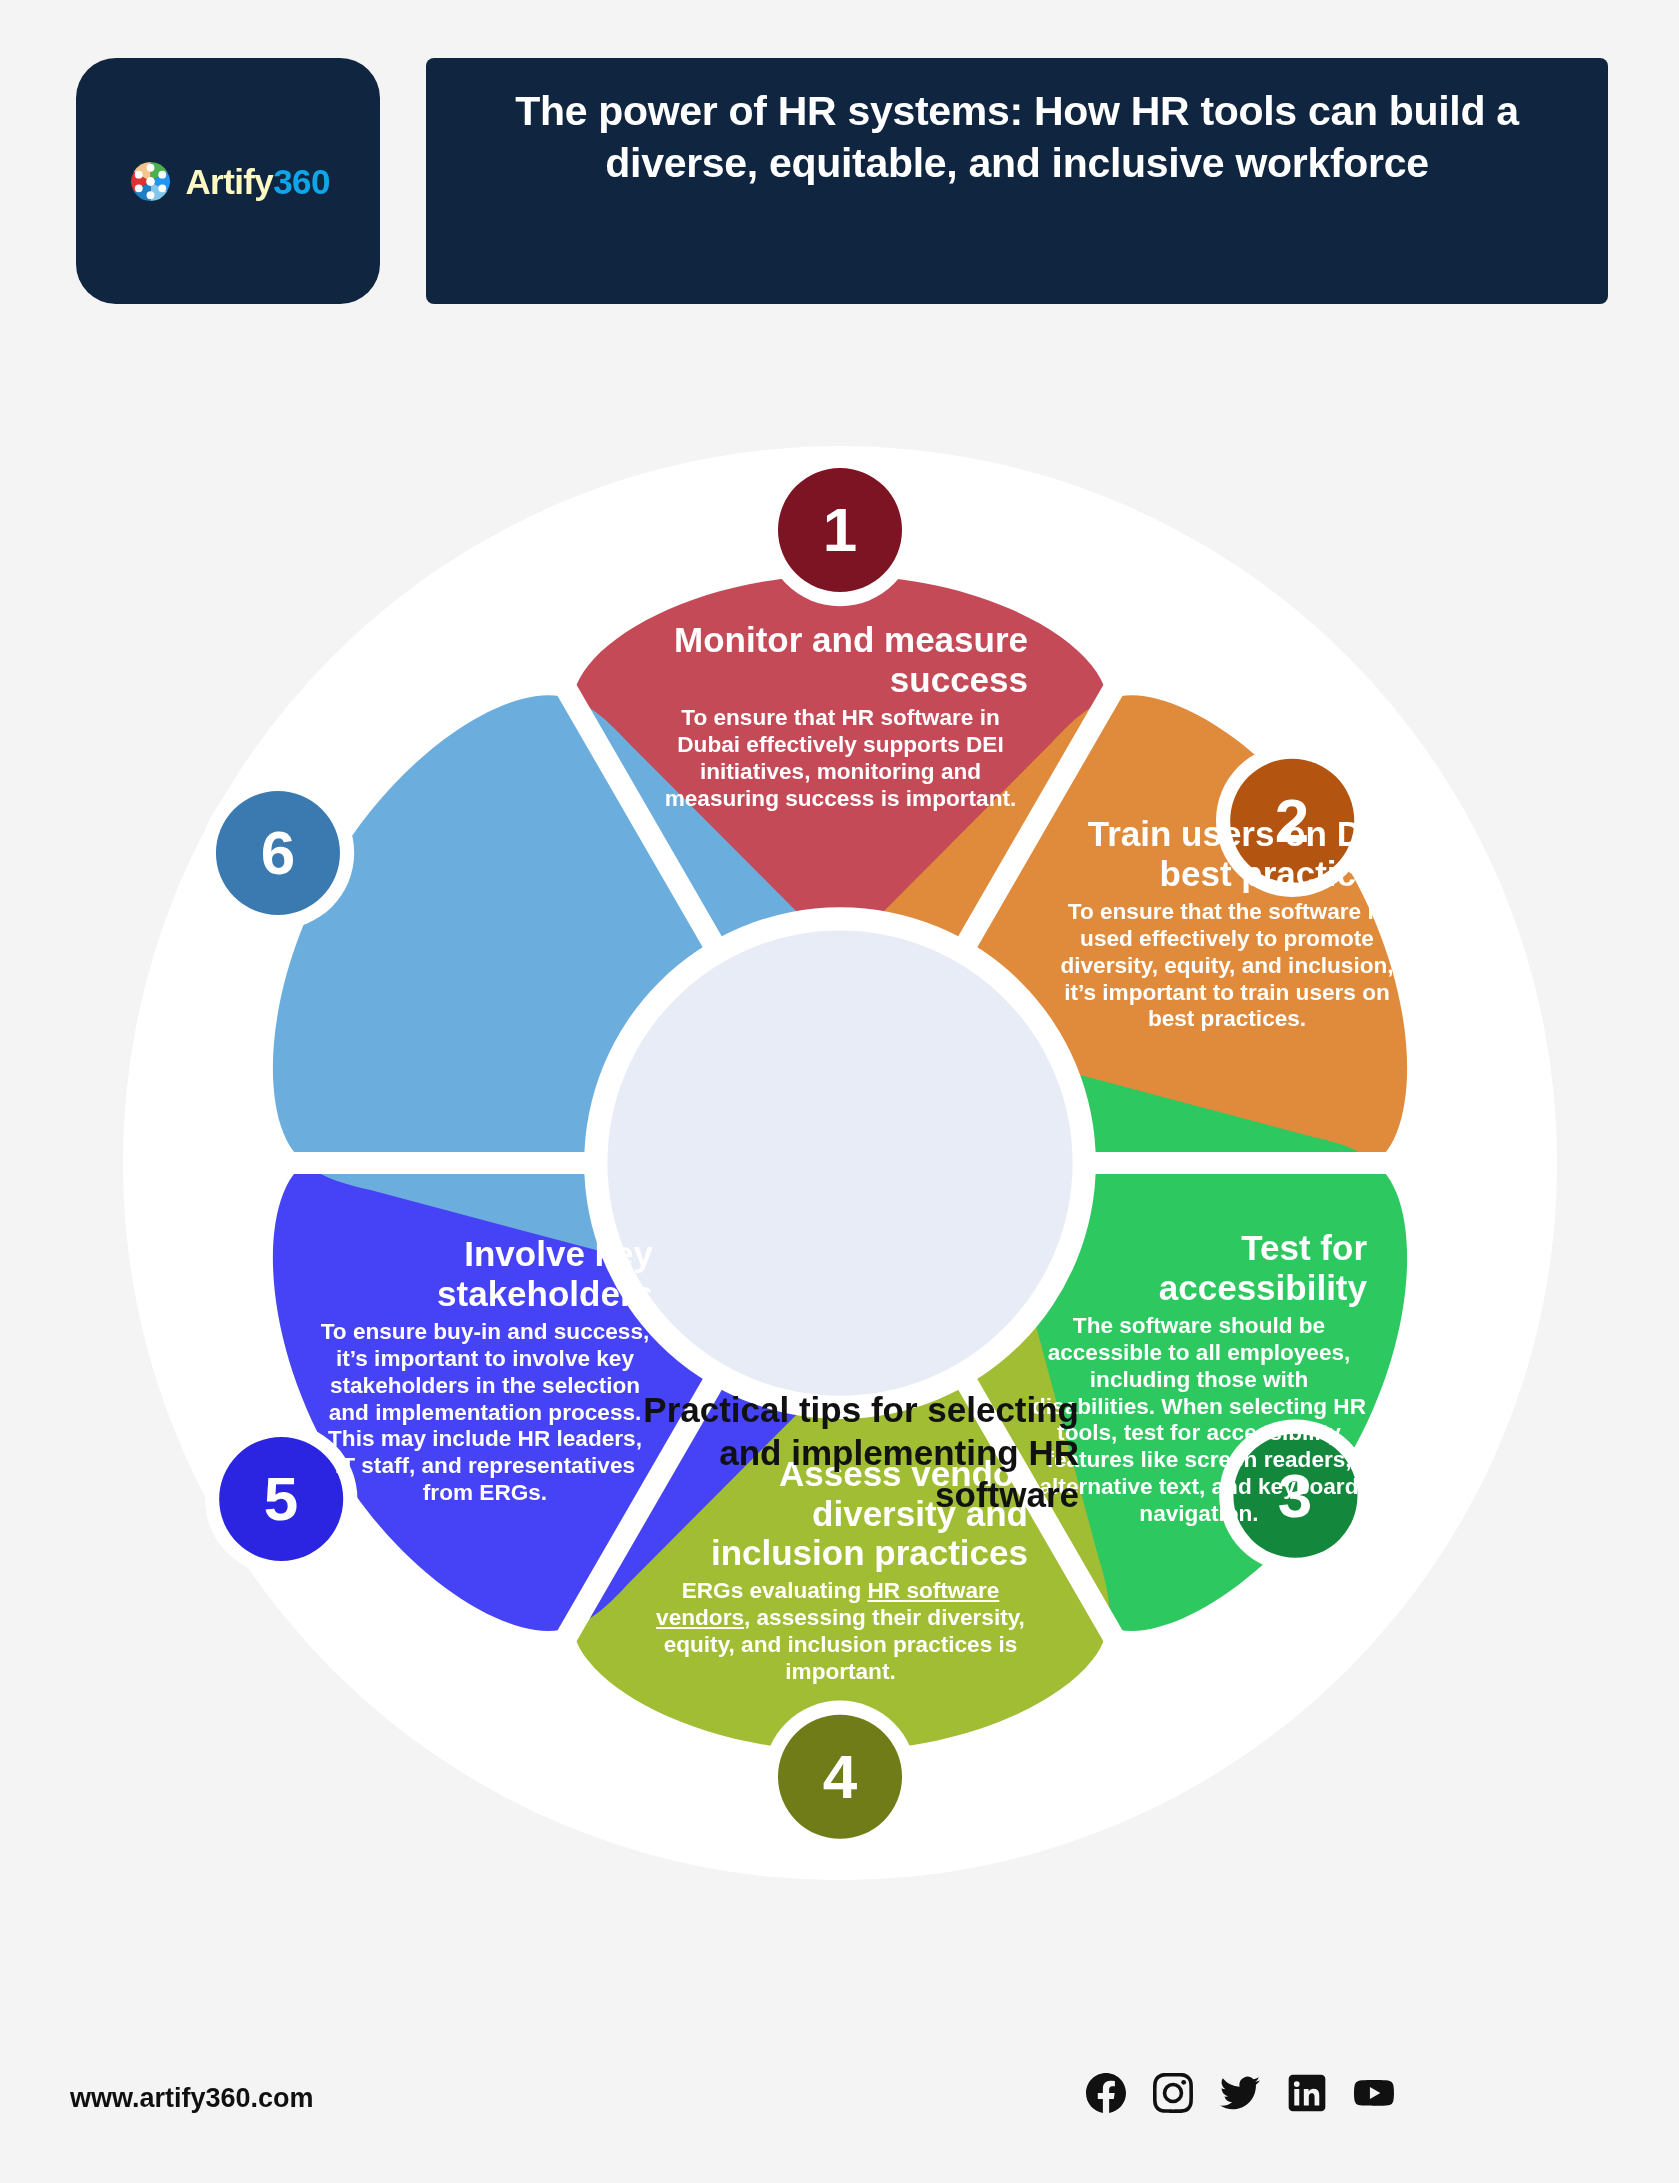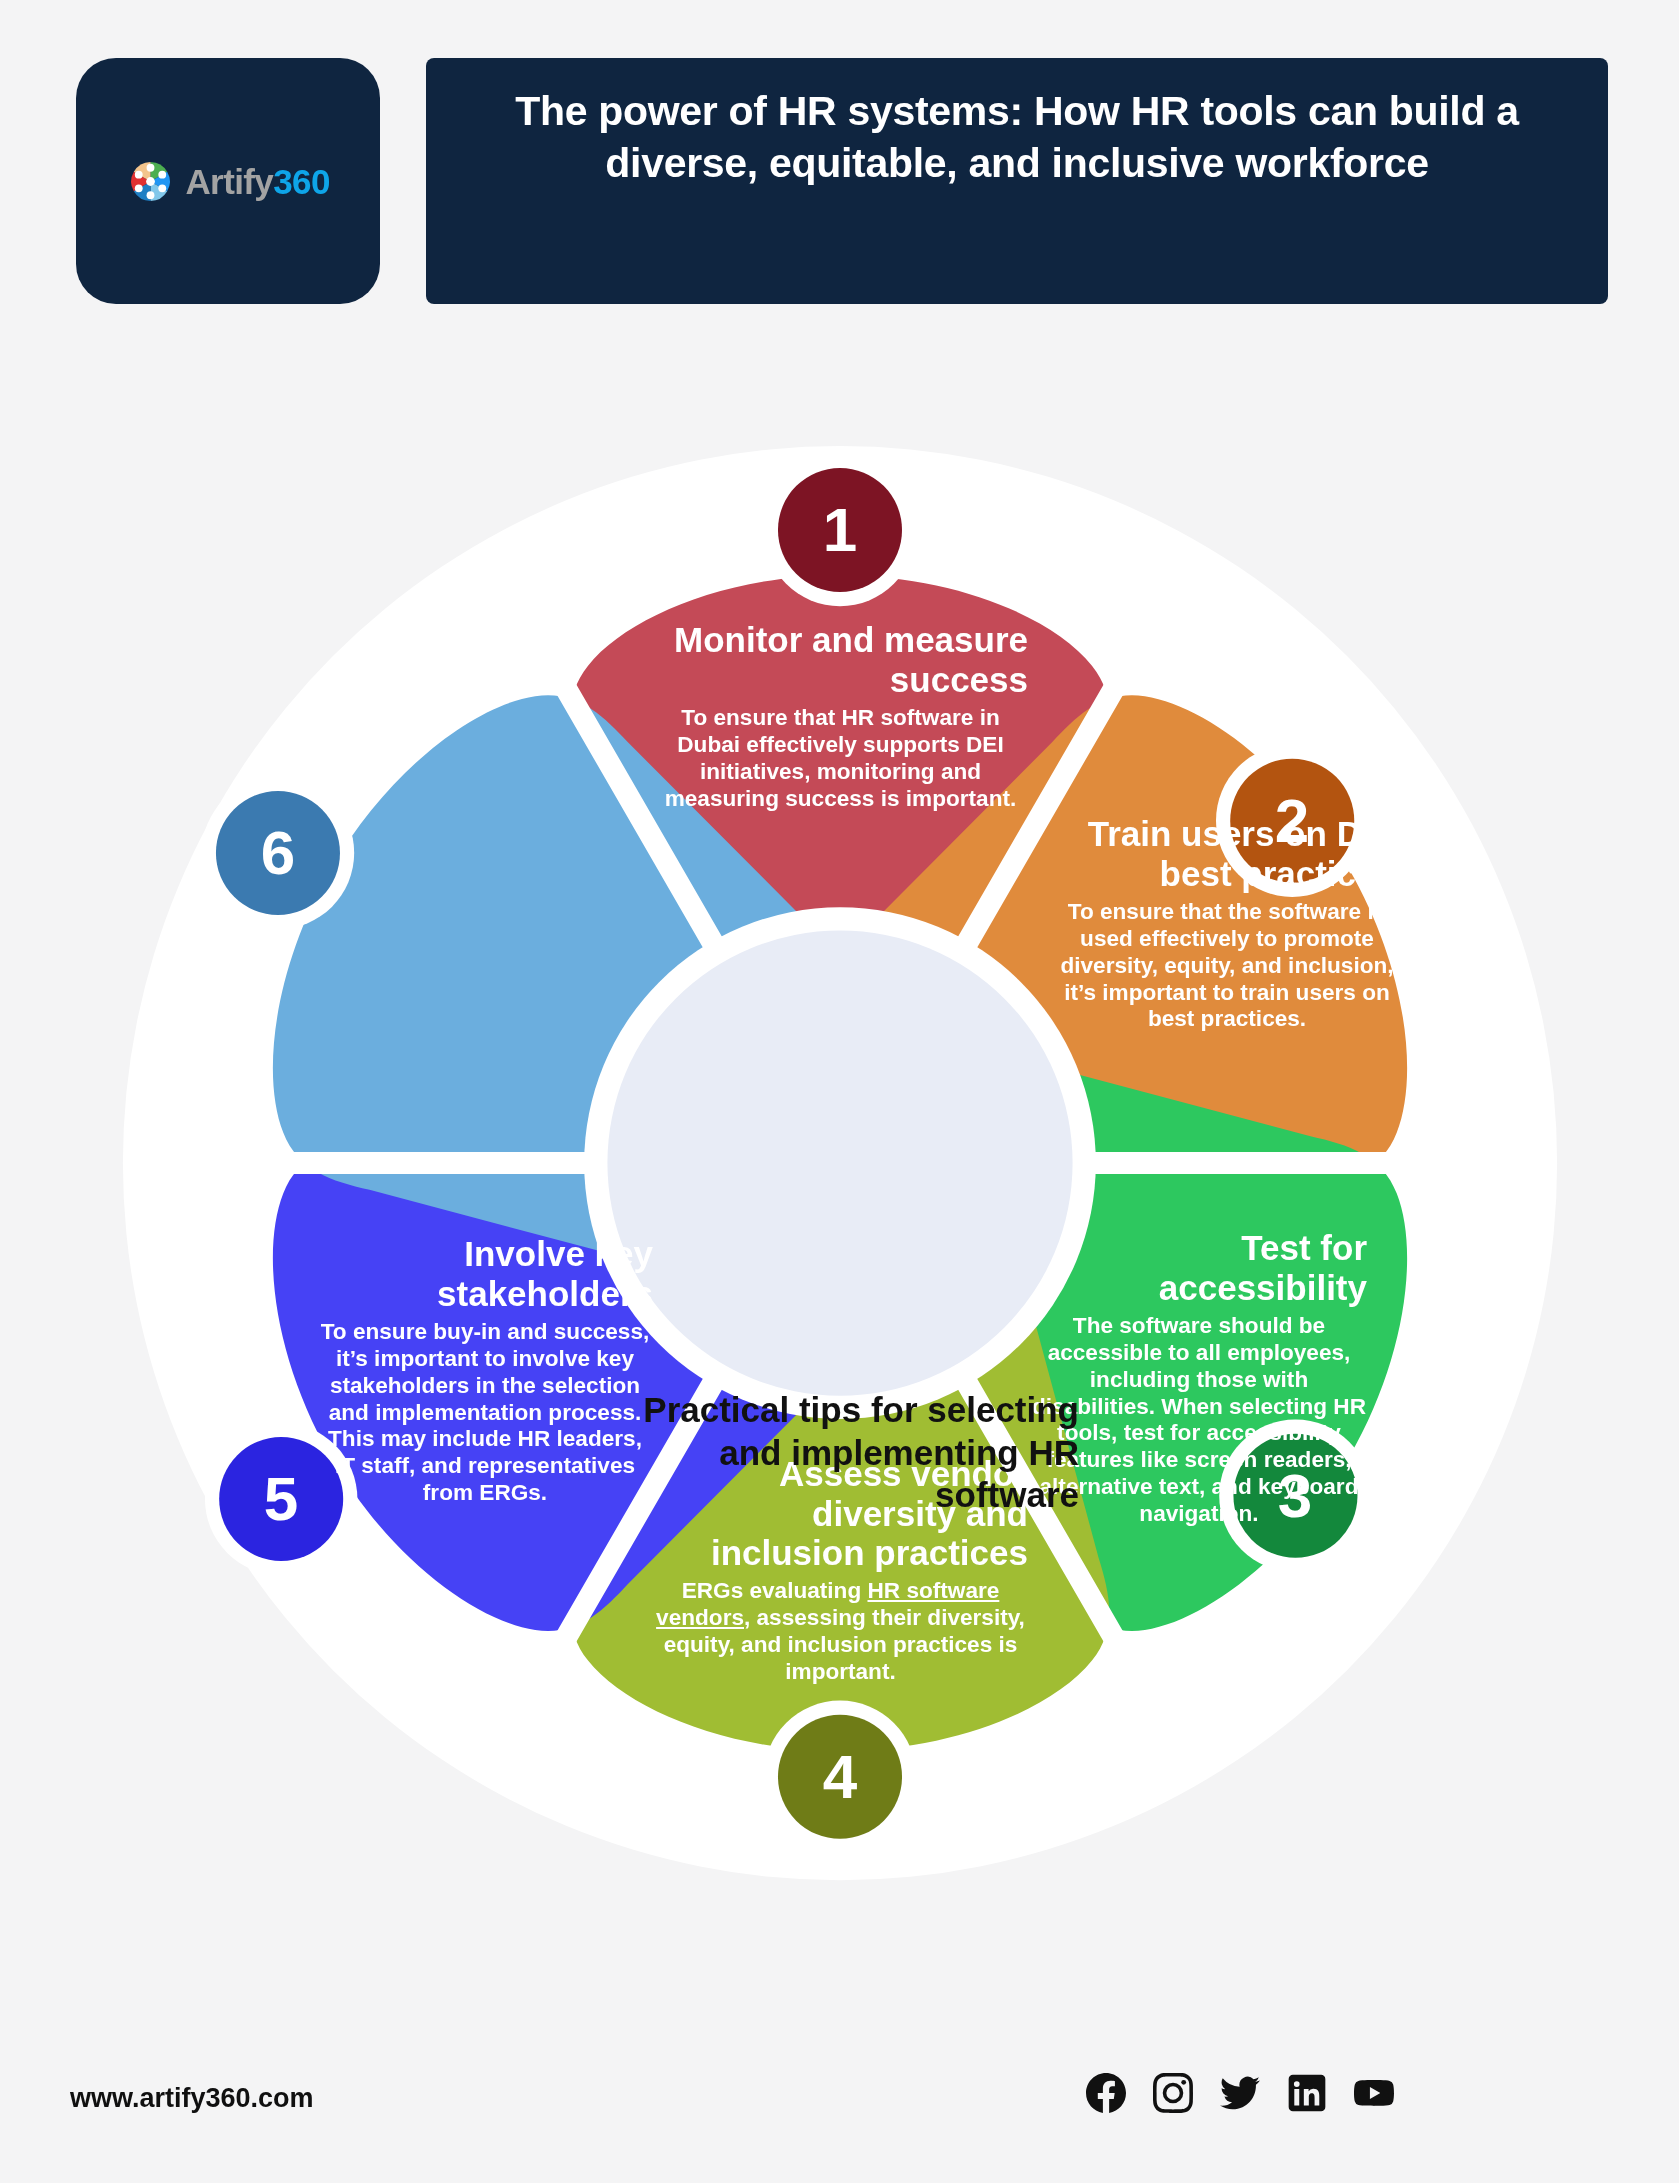--- a/index.html
+++ b/index.html
@@ -12,21 +12,21 @@
   
   .header{position:absolute;left:0;top:0;width:1680px;height:310px;}
   .logo-card{
     position:absolute;left:76px;top:58px;width:304px;height:246px;
     background:#0f2540;border-radius:40px;
     display:flex;align-items:center;justify-content:center;
   }
   .logo-wrap{display:flex;align-items:center;gap:10.3px;}
   .logo-mark{width:49px;height:49px;flex:0 0 auto;}
   .logo-text{font-size:35px;font-weight:bold;letter-spacing:-0.6px;line-height:1;}
-  .logo-artify{color:#a3a3a3;}
+  .logo-artify{color:#fef9c3;}
   .logo-360{color:#0ea5e9;}
 
   .title-card{
     position:absolute;left:426px;top:58px;width:1182px;height:246px;
     background:#0f2540;border-radius:8px;
     overflow:hidden;
   }
   .title-text{
     position:absolute;left:39px;right:39px;top:27px;
     text-align:center;color:#ffffff;

